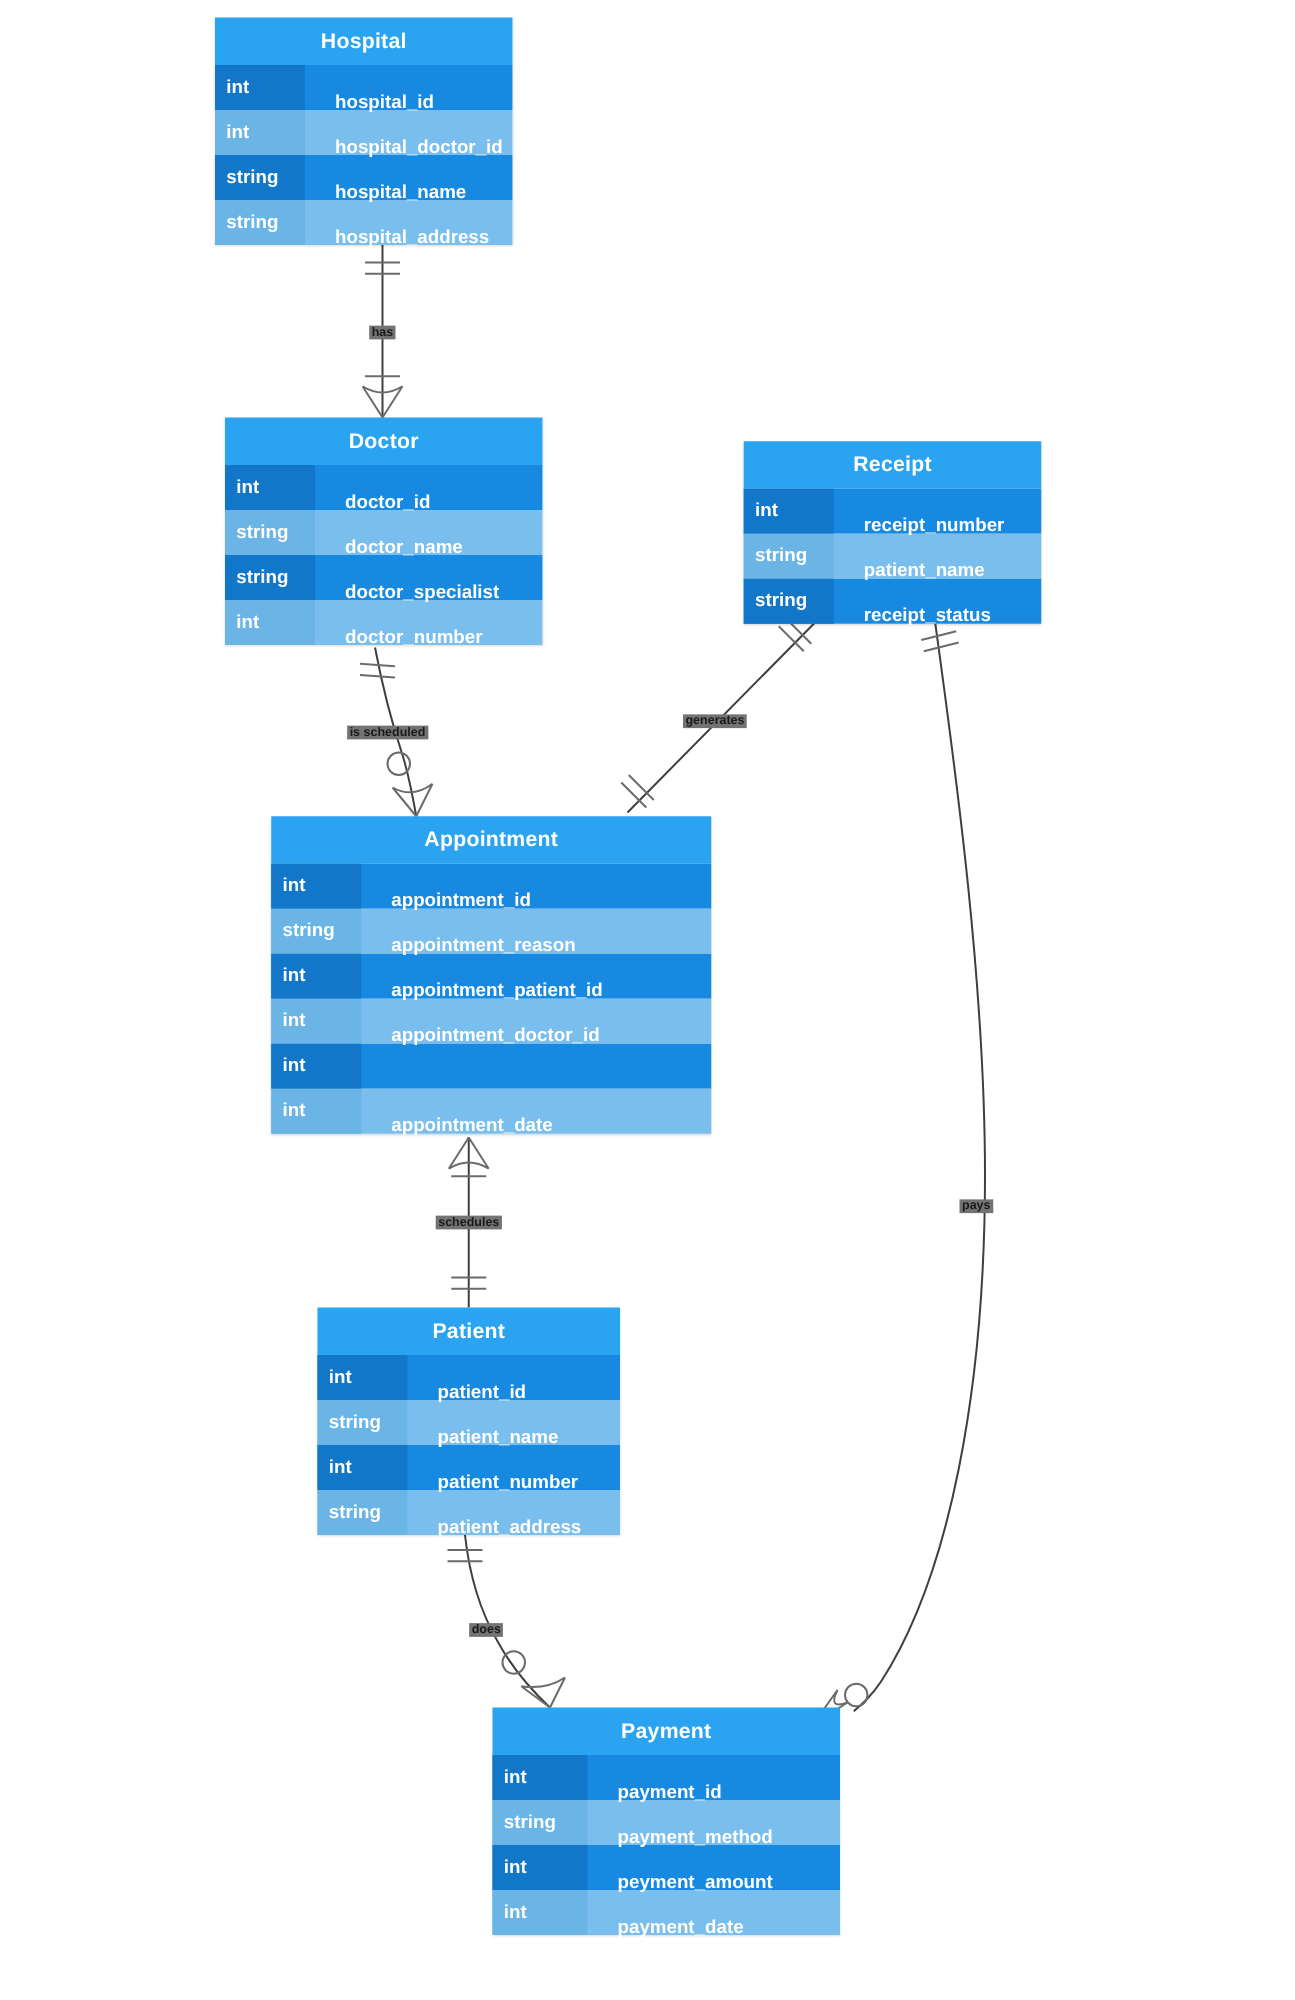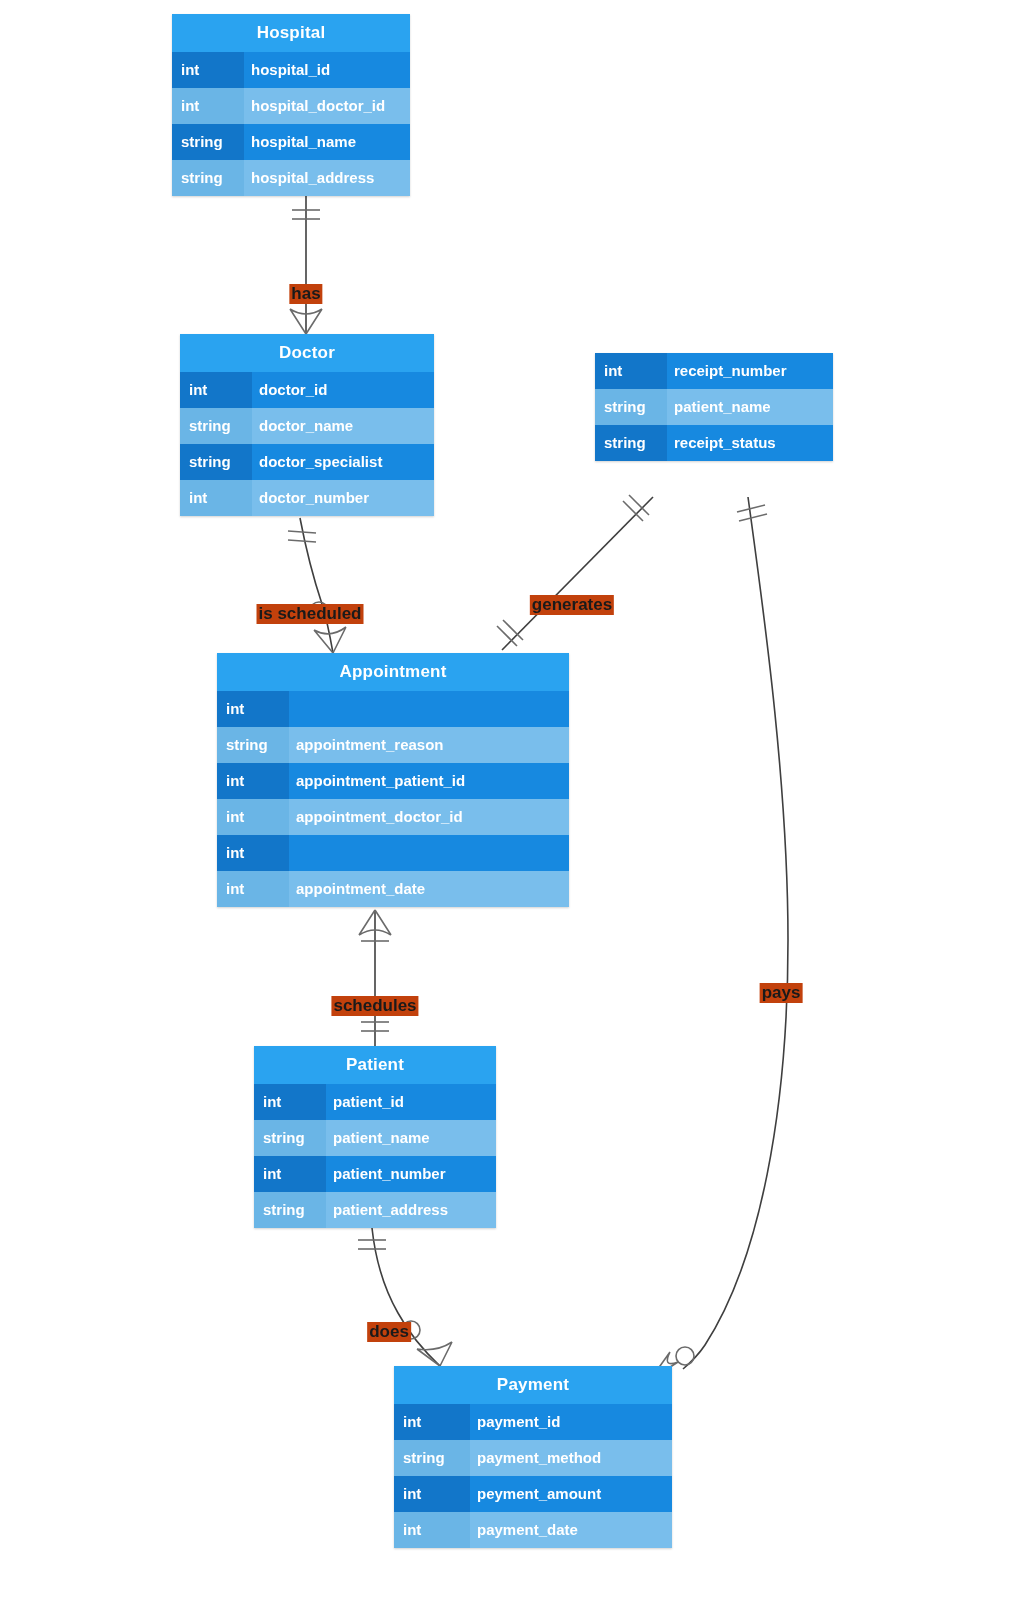--- a/index.html
+++ b/index.html
@@ -65,37 +65,37 @@
     overflow: hidden;
     flex: none;
   }
   .attr-row.odd  .attr-type { background: #1276C9; }
   .attr-row.even .attr-type { background: #6AB5E6; }
   .attr-name {
     color: #ffffff;
     font-weight: bold;
     font-size: 15px;
     line-height: 36px;
-    padding-left: 7px;
+    padding-left: 24px;
     box-sizing: border-box;
     white-space: nowrap;
     overflow: hidden;
     flex: 1 1 auto;
+    margin-top: 12px;
   }
   .edge-label {
     position: absolute;
     font-family: "Liberation Sans", sans-serif;
-    font-size: 17px;
+    font-size: 10px;
     font-weight: bold;
     color: #1a1a1a;
-    background: #c2410c;
+    background: #737373;
     white-space: nowrap;
     padding: 0 2px;
     transform: translate(-50%, -50%);
-    margin-top: 28px;
   }
   .edge-path {
     fill: none;
     stroke: #3f3f3f;
     stroke-width: 1.6;
   }
   .crow-mark {
     fill: none;
     stroke: #6b6b6b;
     stroke-width: 1.6;
@@ -221,37 +221,39 @@
         <div class="attr-row odd">
           <div class="attr-type" style="width: 72px;">string</div>
           <div class="attr-name">doctor_specialist</div>
         </div>
         <div class="attr-row even">
           <div class="attr-type" style="width: 72px;">int</div>
           <div class="attr-name">doctor_number</div>
         </div>
       </div>
       <div class="entity" style="left: 595px; top: 353px; width: 238px;">
+        <div class="entity-header">Receipt</div>
         <div class="attr-row odd">
           <div class="attr-type" style="width: 72px;">int</div>
           <div class="attr-name">receipt_number</div>
         </div>
         <div class="attr-row even">
           <div class="attr-type" style="width: 72px;">string</div>
           <div class="attr-name">patient_name</div>
         </div>
         <div class="attr-row odd">
           <div class="attr-type" style="width: 72px;">string</div>
           <div class="attr-name">receipt_status</div>
         </div>
       </div>
       <div class="entity" style="left: 217px; top: 653px; width: 352px;">
         <div class="entity-header">Appointment</div>
         <div class="attr-row odd">
           <div class="attr-type" style="width: 72px;">int</div>
+          <div class="attr-name">appointment_id</div>
         </div>
         <div class="attr-row even">
           <div class="attr-type" style="width: 72px;">string</div>
           <div class="attr-name">appointment_reason</div>
         </div>
         <div class="attr-row odd">
           <div class="attr-type" style="width: 72px;">int</div>
           <div class="attr-name">appointment_patient_id</div>
         </div>
         <div class="attr-row even">

